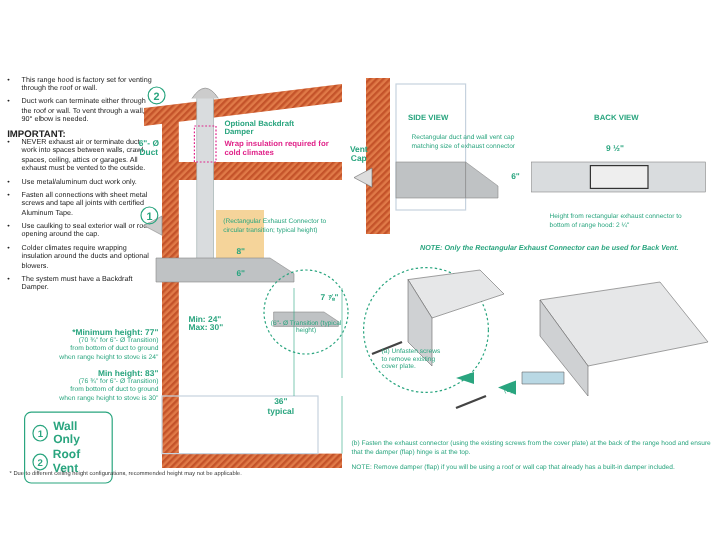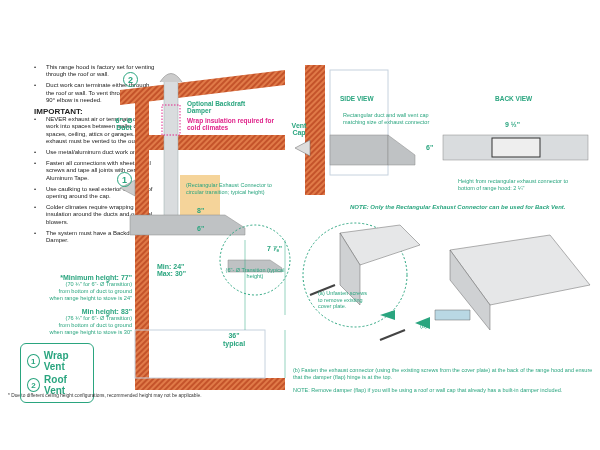--- a/index.html
+++ b/index.html
@@ -14,21 +14,21 @@
   .imp{font-size:8px;font-weight:bold;margin:1px 0 1px 2px;}
   .circ{display:inline-flex;align-items:center;justify-content:center;border:1.5px solid #2aa57f;border-radius:50%;color:#2aa57f;font-weight:bold;}
   .legend{border:1.2px solid #2aa57f;border-radius:6px;padding:4px 6px;}
   .legend .row{display:flex;align-items:center;gap:4px;margin:2px 0;font-size:10px;font-weight:bold;color:#2aa57f;}
   .legend .circ{width:12px;height:12px;font-size:8px;}
   .dim{font-size:7px;font-weight:bold;color:#2aa57f;}
 </style>
 </head>
 <body>
 
-<div class="abs txt" style="left:4px;top:64px;width:126px;margin-left:28px;">
+<div class="abs txt" style="left:4px;top:64px;width:126px;">
   <ul class="notes">
     <li>This range hood is factory set for venting through the roof or wall.</li>
     <li>Duct work can terminate either through the roof or wall. To vent through a wall, a 90° elbow is needed.</li>
   </ul>
   <div class="imp">IMPORTANT:</div>
   <ul class="notes">
     <li>NEVER exhaust air or terminate duct work into spaces between walls, crawl spaces, ceiling, attics or garages. All exhaust must be vented to the outside.</li>
     <li>Use metal/aluminum duct work only.</li>
     <li>Fasten all connections with sheet metal screws and tape all joints with certified Aluminum Tape.</li>
     <li>Use caulking to seal exterior wall or roof opening around the cap.</li>
@@ -45,21 +45,21 @@
   <div style="height:6px"></div>
   <div class="green bold" style="font-size:7px;">Min height: 83"</div>
   <div class="green">(76 ¾" for 6"- Ø Transition)</div>
   <div class="green">from bottom of duct to ground</div>
   <div class="green">when range height to stove is 30"</div>
 </div>
 
 <div class="abs legend" style="left:20px;top:343px;width:60px;">
   <div class="row">
     <span class="circ">1</span>
-    <span>Wrap Vent</span>
+    <span>Wall Only</span>
   </div>
   <div class="row">
     <span class="circ">2</span>
     <span>Roof Vent</span>
   </div>
 </div>
 
 <div class="abs" style="left:8px;top:393px;font-size:4.8px;color:#333;">* Due to different ceiling height configurations, recommended height may not be applicable.</div>
 
 <svg class="abs" style="left:120px;top:60px;" width="175" height="335">

